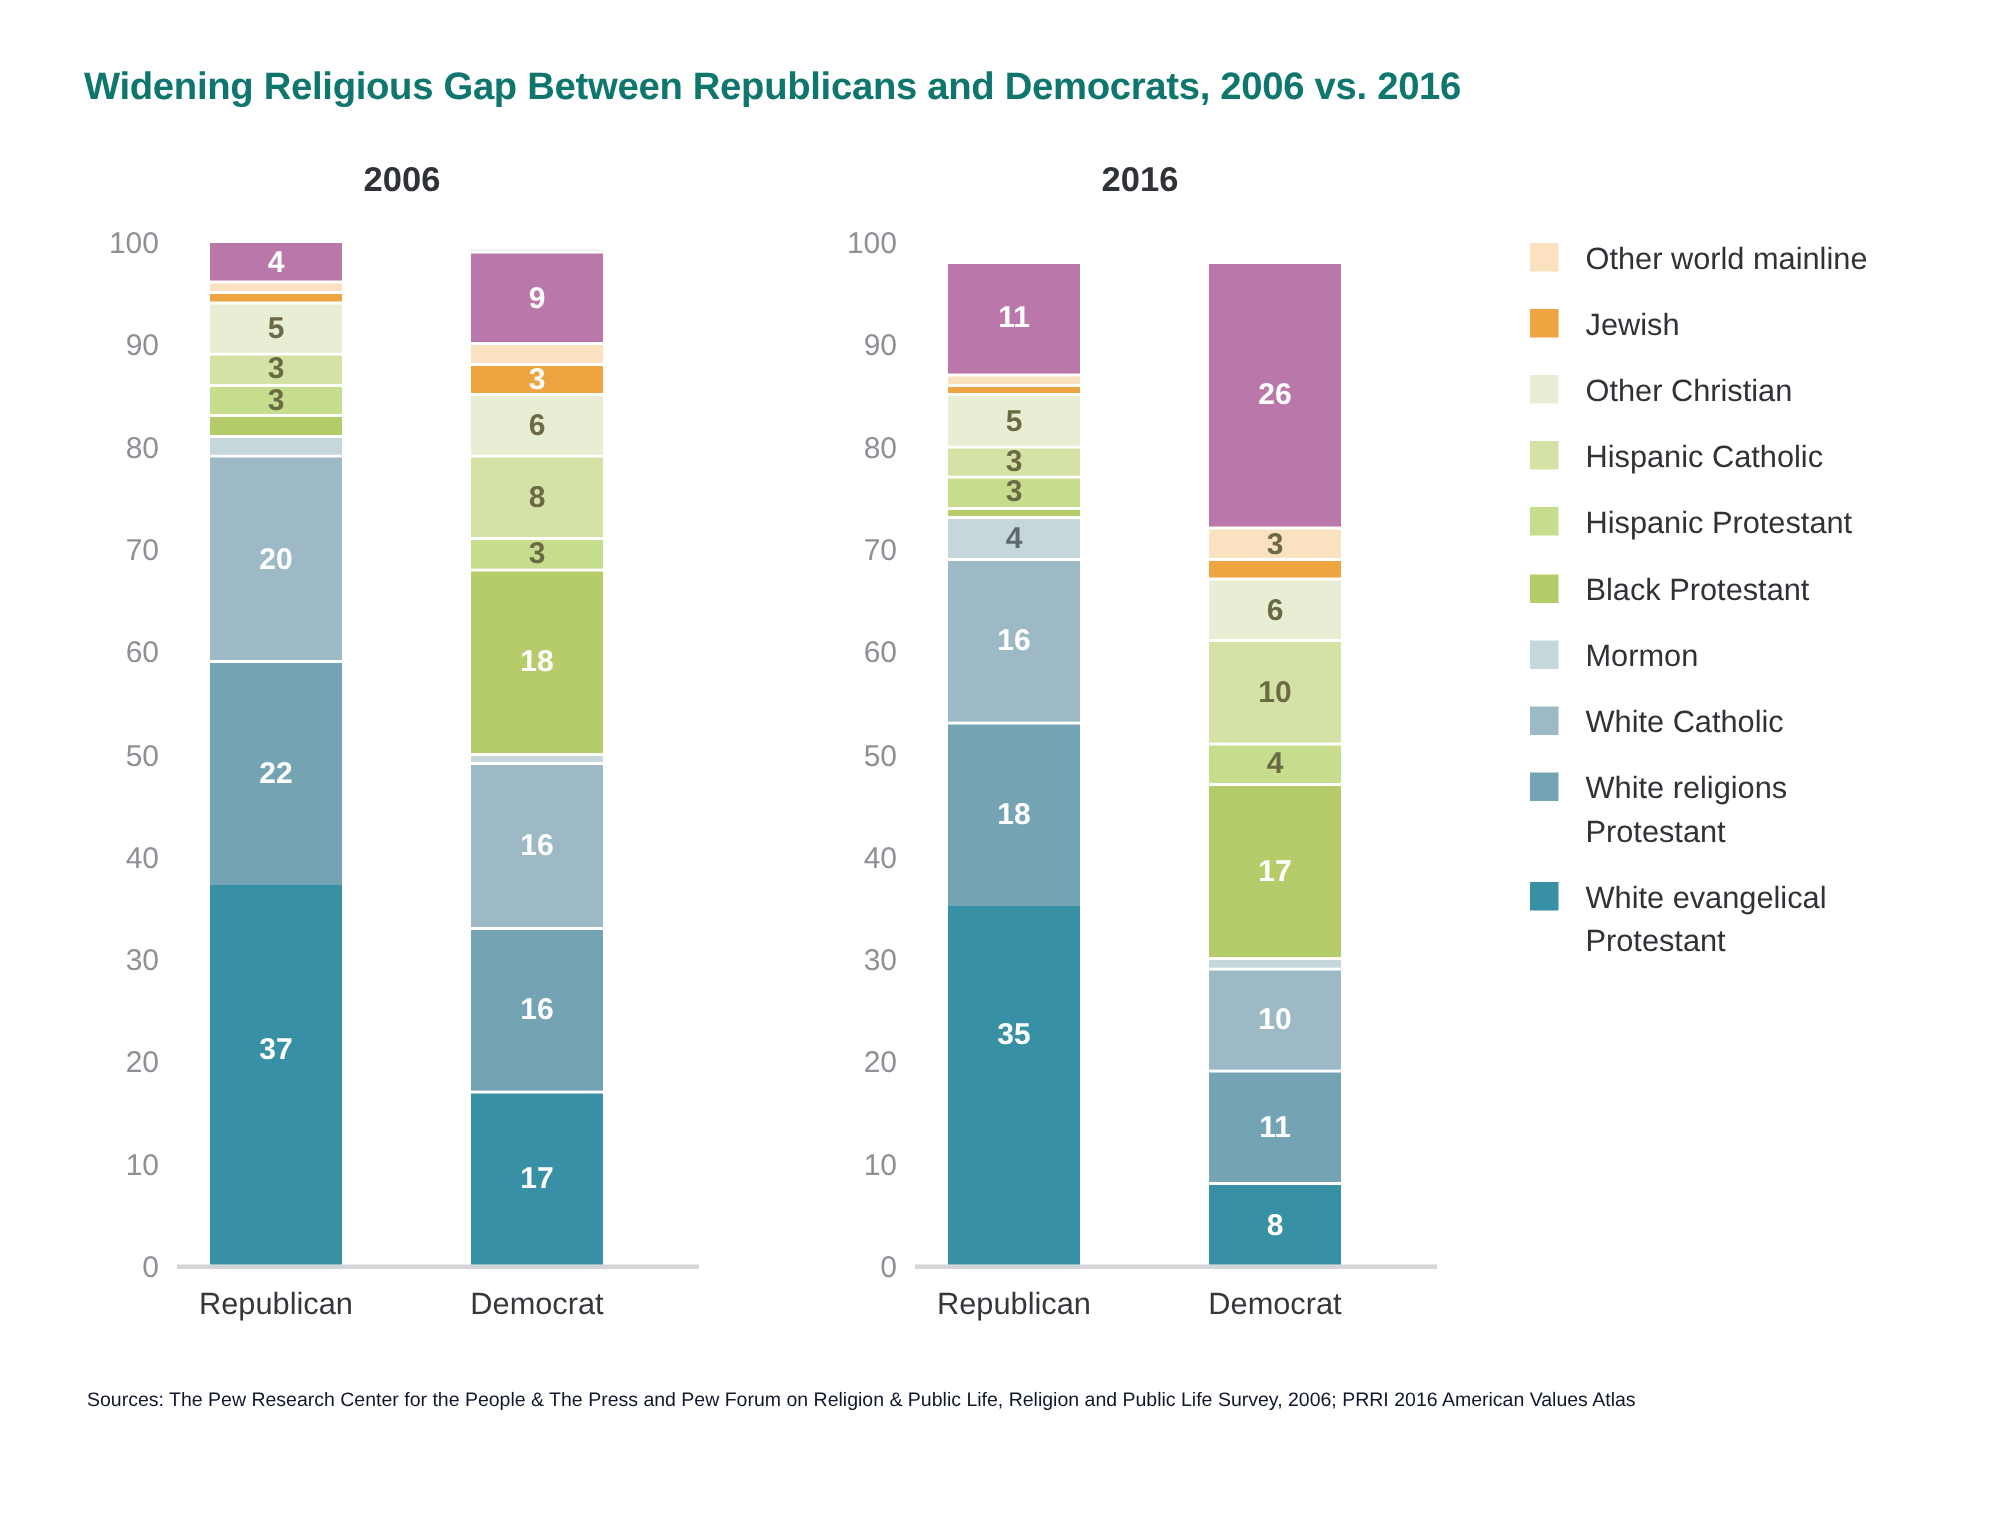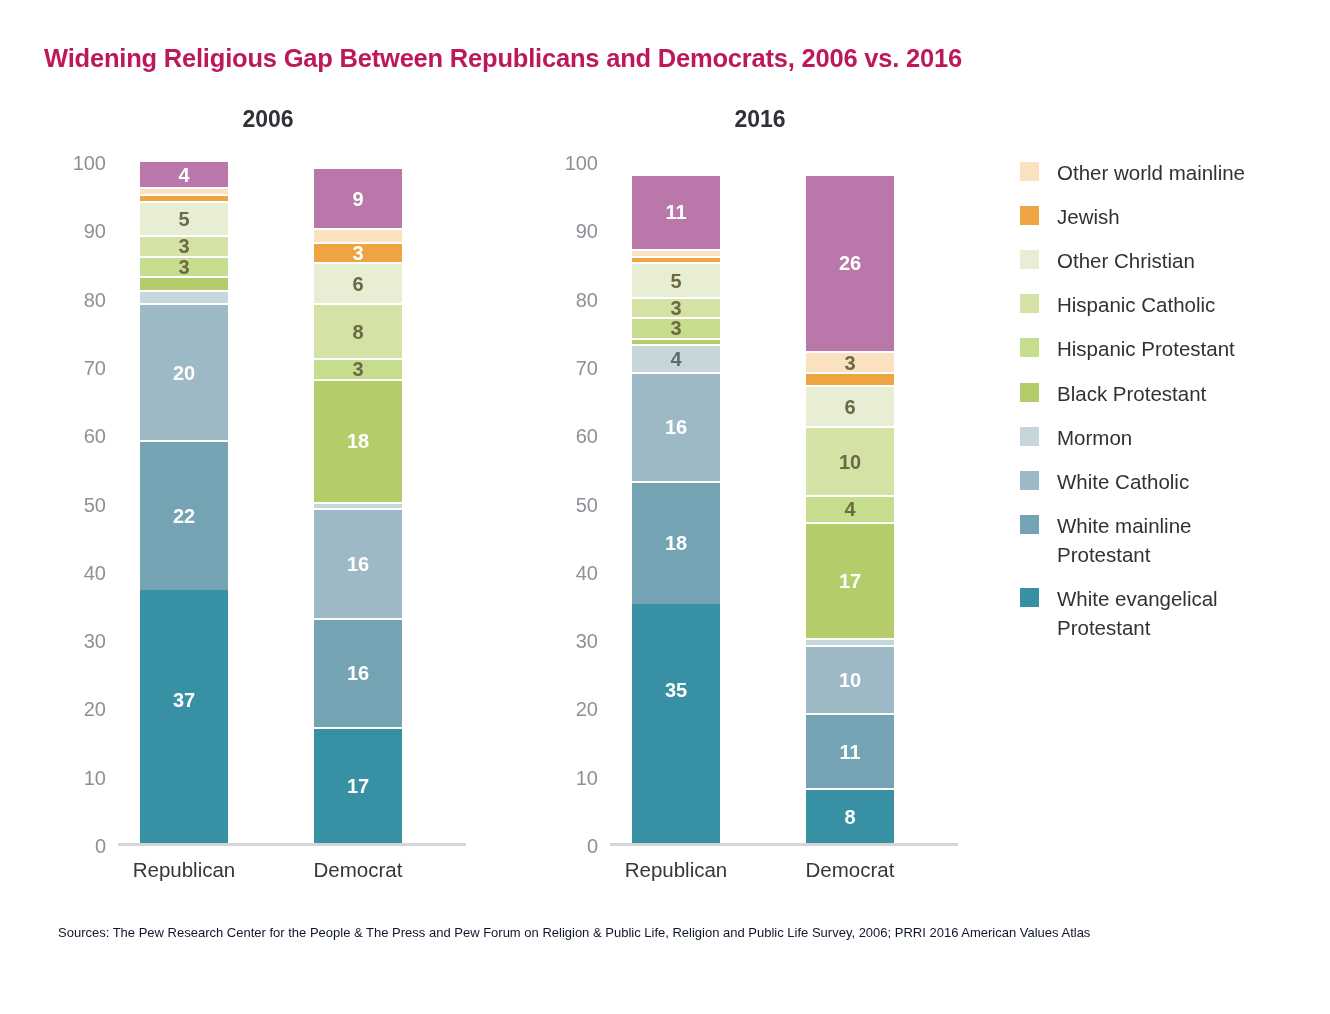--- a/index.html
+++ b/index.html
@@ -11,26 +11,26 @@
     width: 1330px;
     height: 1014px;
     font-family: "Liberation Sans", sans-serif;
     color: #3f4246;
     overflow: hidden;
     position: relative;
   }
 
   .chart-title {
     position: absolute;
-    left: 44px;
+    left: 56px;
     top: 44px;
     font-size: 25.5px;
     font-weight: bold;
     letter-spacing: -0.2px;
-    color: #be185d;
+    color: #0f766e;
     white-space: nowrap;
   }
 
   
   .panel {
     position: absolute;
     top: 100px;
   }
   #panel-2006 { left: 58px;  width: 460px; }
   #panel-2016 { left: 550px; width: 460px; }
@@ -377,21 +377,21 @@
     <div class="legend-item">
       <span class="legend-swatch" style="background: rgb(198, 215, 220);"></span>
       <span class="legend-label">Mormon</span>
     </div>
     <div class="legend-item">
       <span class="legend-swatch" style="background: rgb(156, 185, 197);"></span>
       <span class="legend-label">White Catholic</span>
     </div>
     <div class="legend-item">
       <span class="legend-swatch" style="background: rgb(116, 164, 180);"></span>
-      <span class="legend-label">White mainline Protestant</span>
+      <span class="legend-label">White religions Protestant</span>
     </div>
     <div class="legend-item">
       <span class="legend-swatch" style="background: rgb(56, 144, 164);"></span>
       <span class="legend-label">White evangelical Protestant</span>
     </div>
   </div>
 
 <div id="source">Sources: The Pew Research Center for the People &amp; The Press and Pew Forum on Religion &amp; Public Life, Religion and Public Life Survey, 2006; PRRI 2016 American Values Atlas</div>
 
 </body></html>

